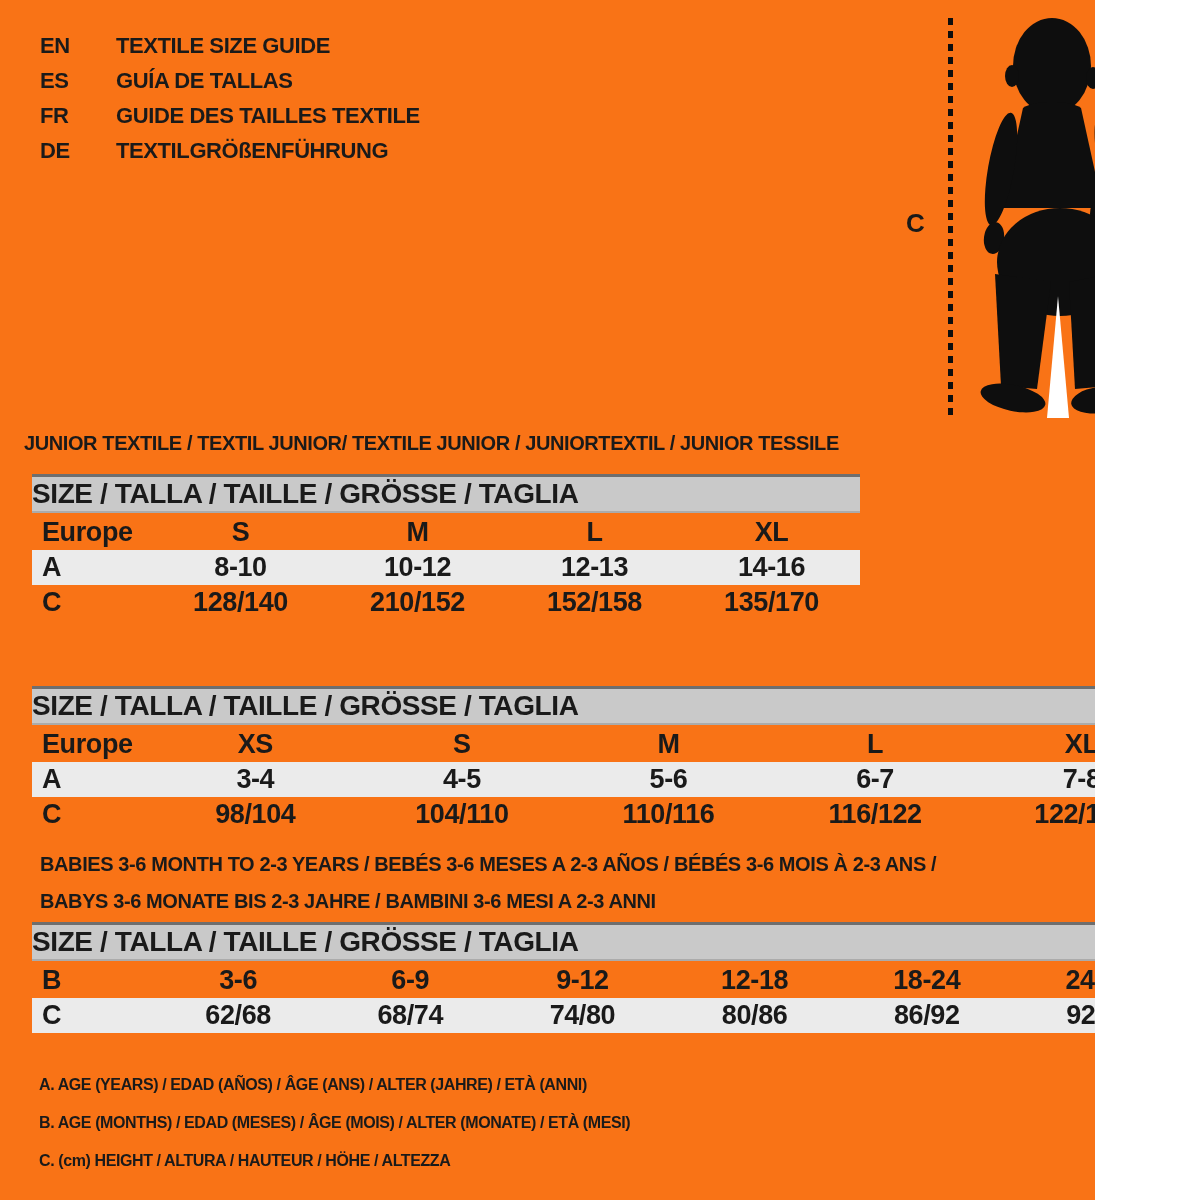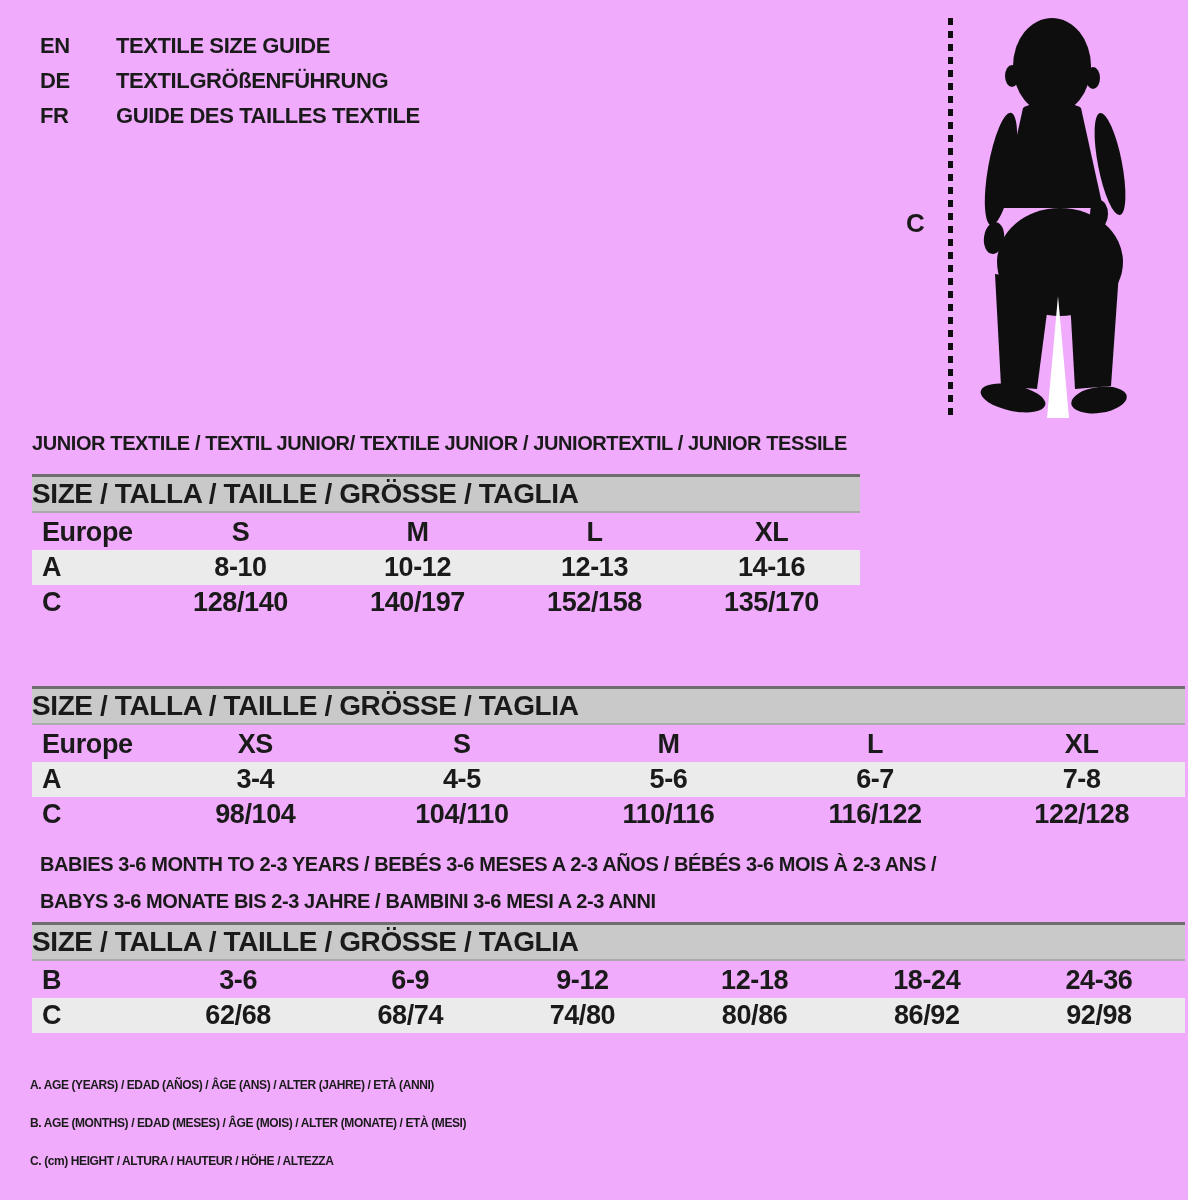--- a/index.html
+++ b/index.html
@@ -1,20 +1,20 @@
 <!DOCTYPE html>
 <html><head>
 <meta charset="utf-8">
 <style>
   html, body { margin: 0; padding: 0; background: #ffffff; }
   .page {
     position: relative;
-    width: 1188px;
+    width: 1095px;
     height: 1200px;
-    background: #f0abfc;
+    background: #f97316;
     font-family: "Liberation Sans", sans-serif;
     font-weight: 700;
     color: #1a1a1a;
     letter-spacing: -0.4px;
     overflow: hidden;
   }
 
   
   .lang-block { position: absolute; left: 40px; top: 28px; }
   .lang-row { display: flex; height: 35px; align-items: center; font-size: 22px; }
@@ -46,40 +46,44 @@
     white-space: nowrap;
   }
   .tbl-row { display: flex; height: 35px; align-items: center; font-size: 27px; }
   .tbl-row.shaded { background: #ebebeb; }
   .cell { flex: 1; text-align: center; white-space: nowrap; }
   .cell.rowlabel { flex: 0 0 120px; text-align: left; padding-left: 10px; box-sizing: border-box; }
 
   .title-sub { font-size: 13px; vertical-align: -4px; }
 
   
-  .footnotes { position: absolute; left: 30px; top: 1066px; font-size: 12px; line-height: 38px; }
+  .footnotes { position: absolute; left: 39px; top: 1066px; font-size: 16px; line-height: 38px; }
   .footnote { white-space: nowrap; }
 </style>
 </head>
 <body>
 
 <div class="page">
 
   <div class="lang-block">
     <div class="lang-row">
       <span class="lang-code">EN</span>
       <span class="lang-label">TEXTILE SIZE GUIDE</span>
     </div>
     <div class="lang-row">
-      <span class="lang-code">DE</span>
-      <span class="lang-label">TEXTILGRÖßENFÜHRUNG</span>
+      <span class="lang-code">ES</span>
+      <span class="lang-label">GUÍA DE TALLAS</span>
     </div>
     <div class="lang-row">
       <span class="lang-code">FR</span>
       <span class="lang-label">GUIDE DES TAILLES TEXTILE</span>
+    </div>
+    <div class="lang-row">
+      <span class="lang-code">DE</span>
+      <span class="lang-label">TEXTILGRÖßENFÜHRUNG</span>
     </div>
   </div>
 
   <div class="measure-line"></div>
   <div class="measure-label">C</div>
   <svg class="silhouette" viewBox="0 0 177 404" aria-hidden="true">
     <g fill="#0e0e0e">
       <ellipse cx="89" cy="52" rx="39" ry="48"></ellipse>
       <ellipse cx="49" cy="62" rx="7" ry="11"></ellipse>
       <ellipse cx="130" cy="64" rx="7" ry="11"></ellipse>
@@ -90,41 +94,41 @@
       <ellipse cx="136" cy="200" rx="9" ry="14"></ellipse>
       <ellipse cx="97" cy="248" rx="63" ry="54"></ellipse>
       <path d="M84 404 L95 282 L106 404 Z" fill="#ffffff"></path>
       <path d="M32 260 L88 268 L74 375 L38 372 Z"></path>
       <path d="M106 268 L156 258 L148 372 L112 375 Z"></path>
       <ellipse cx="50" cy="384" rx="33" ry="13" transform="rotate(12 50 384)"></ellipse>
       <ellipse cx="136" cy="386" rx="28" ry="13" transform="rotate(-8 136 386)"></ellipse>
     </g>
   </svg>
 
-  <div class="section-title" style="left:32px; top:432px;">JUNIOR TEXTILE / TEXTIL JUNIOR/ TEXTILE JUNIOR / JUNIORTEXTIL / JUNIOR TESSILE</div>
+  <div class="section-title" style="left:24px; top:432px;">JUNIOR TEXTILE / TEXTIL JUNIOR/ TEXTILE JUNIOR / JUNIORTEXTIL / JUNIOR TESSILE</div>
   <div class="tbl" style="left:32px; top:474px; width:828px;">
     <div class="tbl-head">SIZE / TALLA / TAILLE / GRÖSSE / TAGLIA</div>
     <div class="tbl-row">
       <span class="cell rowlabel">Europe</span>
       <span class="cell">S</span>
       <span class="cell">M</span>
       <span class="cell">L</span>
       <span class="cell">XL</span>
     </div>
     <div class="tbl-row shaded">
       <span class="cell rowlabel">A</span>
       <span class="cell">8-10</span>
       <span class="cell">10-12</span>
       <span class="cell">12-13</span>
       <span class="cell">14-16</span>
     </div>
     <div class="tbl-row">
       <span class="cell rowlabel">C</span>
       <span class="cell">128/140</span>
-      <span class="cell">140/197</span>
+      <span class="cell">210/152</span>
       <span class="cell">152/158</span>
       <span class="cell">135/170</span>
     </div>
   </div>
 
   <div class="tbl" style="left:32px; top:686px; width:1153px;">
     <div class="tbl-head">SIZE / TALLA / TAILLE / GRÖSSE / TAGLIA</div>
     <div class="tbl-row">
       <span class="cell rowlabel">Europe</span>
       <span class="cell">XS</span>

